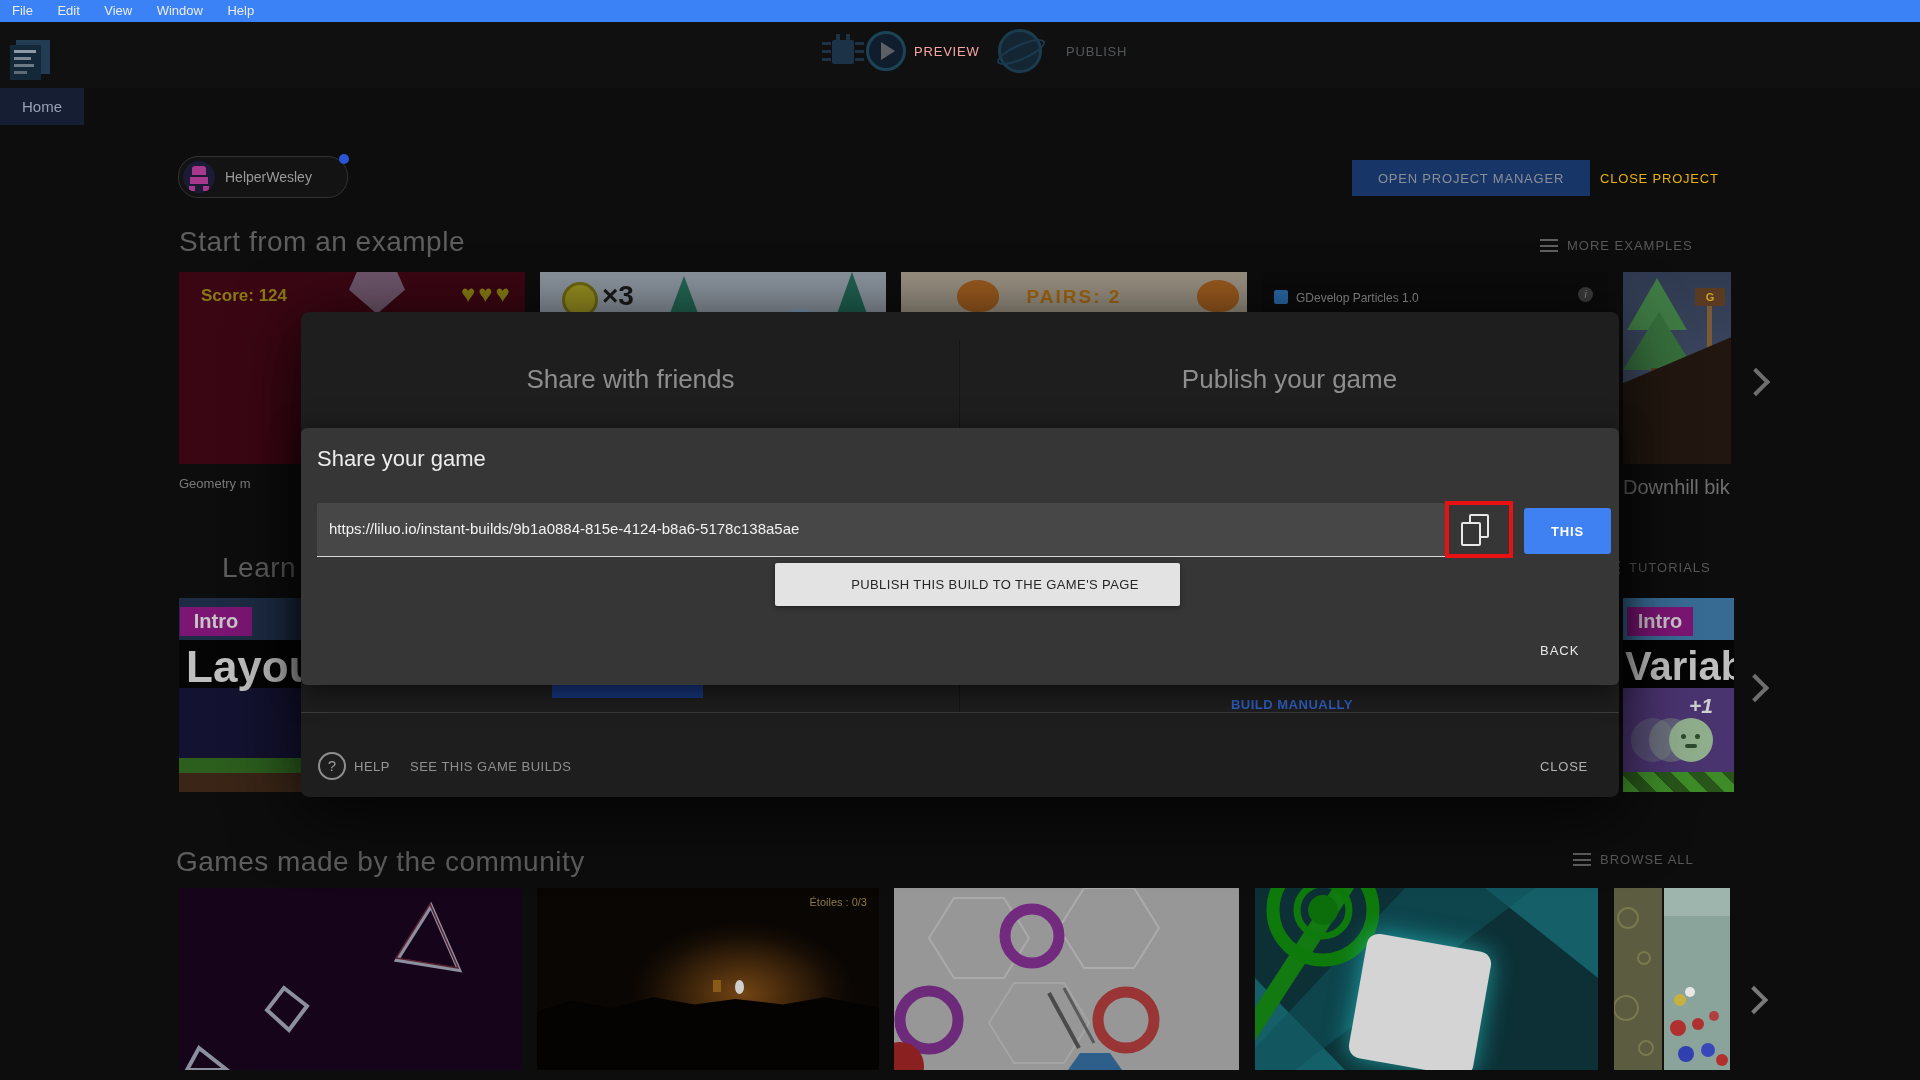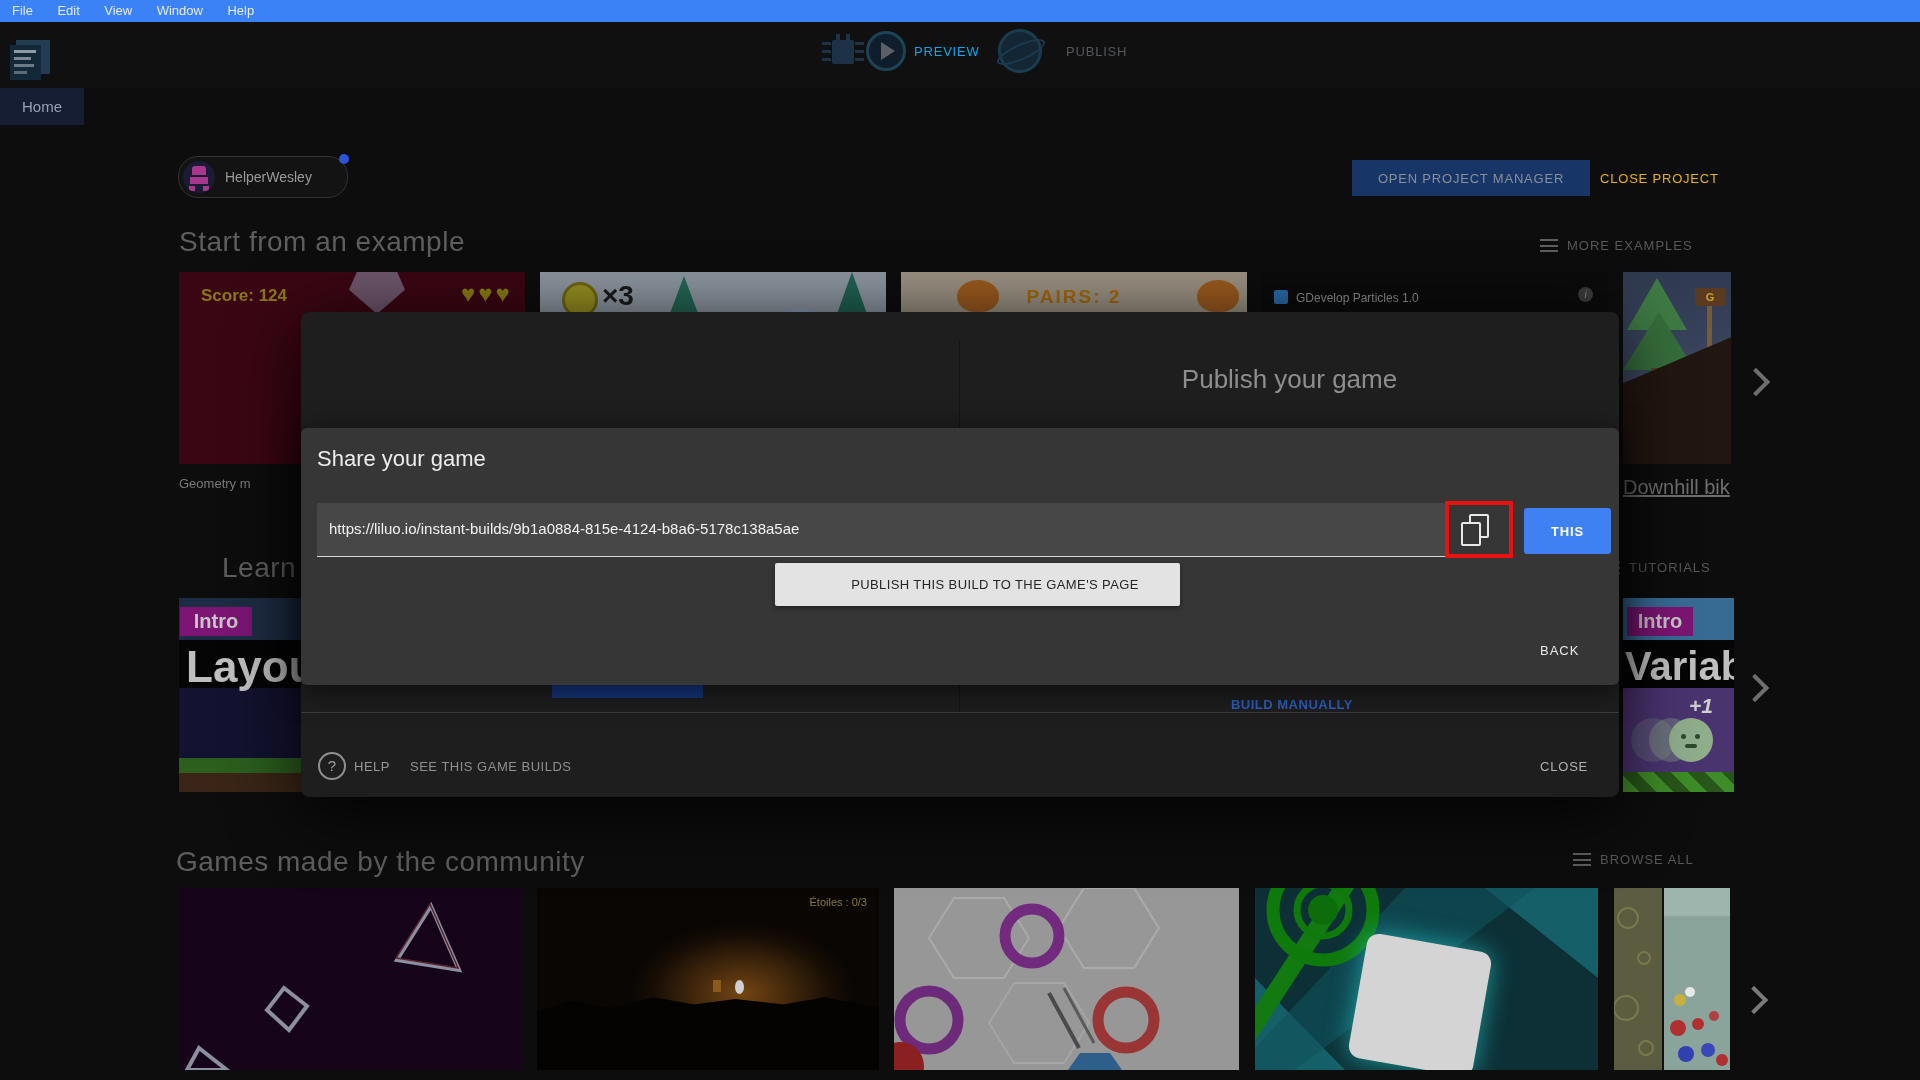--- a/index.html
+++ b/index.html
@@ -44,21 +44,21 @@
   <div class="abs" style="left:14px;top:0;width:4px;height:7px;background:#1c3247;"></div>
   <div class="abs" style="left:24px;top:0;width:4px;height:7px;background:#1c3247;"></div>
   <div class="abs" style="left:0;top:8px;width:9px;height:3px;background:#1c3247;box-shadow:0 8px 0 #1c3247,0 16px 0 #1c3247;"></div>
   <div class="abs" style="left:33px;top:8px;width:9px;height:3px;background:#1c3247;box-shadow:0 8px 0 #1c3247,0 16px 0 #1c3247;"></div>
 </div>
 
 <div class="abs" style="left:866px;top:31px;width:130px;height:40px;display:flex;align-items:center;gap:8px;">
   <span style="display:inline-block;width:34px;height:34px;border-radius:50%;background:#101d2c;border:3px solid #1c4356;position:relative;">
     <span style="position:absolute;left:12px;top:8px;width:0;height:0;border-left:14px solid #5c6066;border-top:9px solid transparent;border-bottom:9px solid transparent;"></span>
   </span>
-  <span class="btn-text" style="color:#0ea5e9;">PREVIEW</span>
+  <span class="btn-text" style="color:#fca5a5;">PREVIEW</span>
 </div>
 
 <div class="abs" style="left:998px;top:29px;width:140px;height:44px;display:flex;align-items:center;gap:24px;">
   <span style="display:inline-block;width:38px;height:38px;border-radius:50%;background:#142633;border:3px solid #1b3c4e;position:relative;">
     <span style="position:absolute;left:-6px;top:12px;width:48px;height:12px;border:2px solid #1b3a50;border-radius:50%;transform:rotate(-24deg);"></span>
   </span>
   <span class="btn-text" style="color:#54575b;">PUBLISH</span>
 </div>
 
 <div class="abs" style="left:0;top:88px;width:84px;height:37px;background:#151e33;display:flex;align-items:center;justify-content:center;">
@@ -126,21 +126,21 @@
   <span class="tri" style="left:4px;top:6px;border-left:30px solid transparent;border-right:30px solid transparent;border-bottom:52px solid #3f7a44;"></span>
   <span class="tri" style="left:0px;top:40px;border-left:36px solid transparent;border-right:36px solid transparent;border-bottom:58px solid #366e3c;"></span>
   <span style="position:absolute;left:28px;top:96px;width:12px;height:26px;background:#55402a;"></span>
   <span style="position:absolute;left:84px;top:20px;width:5px;height:56px;background:#7a5a35;"></span>
   <span style="position:absolute;left:72px;top:16px;width:30px;height:18px;background:#5a3a20;color:#caa52a;font-size:11px;font-weight:bold;text-align:center;line-height:18px;"><span>G</span></span>
   <span style="position:absolute;left:0;top:0;width:100%;height:100%;background:#221710;clip-path:polygon(0 58%,100% 34%,100% 100%,0 100%);"></span>
 </div>
 <div class="chev" style="left:1746px;top:372px;"></div>
 
 <span class="abs" style="left:179px;top:476px;font-size:13px;color:#7a7a7a;">Geometry m</span>
-<span class="abs" style="left:1623px;top:476px;font-size:20px;color:#6f6f6f;text-decoration:underline;">Downhill bik</span>
+<span class="abs" style="left:1623px;top:476px;font-size:20px;color:#6f6f6f;">Downhill bik</span>
 
 <div class="sec-title" style="left:182px;top:552px;margin-left:40px;">Learn ga</div>
 <div class="sec-action" style="left:1602px;top:560px;">
   <span class="li-bars">
       <i></i>
       <i></i>
       <i></i>
     </span>
   <span>TUTORIALS</span>
 </div>
@@ -241,20 +241,21 @@
       <circle cx="84" cy="136" r="6" fill="#b03030"></circle>
     <circle cx="100" cy="128" r="5" fill="#b04040"></circle>
     <circle cx="72" cy="166" r="8" fill="#3040b0"></circle>
       <circle cx="94" cy="162" r="7" fill="#3848b8"></circle>
     <circle cx="108" cy="172" r="6" fill="#b03030"></circle>
   </svg>
 </div>
 <div class="chev" style="left:1744px;top:990px;border-color:#7a7a7a;"></div>
 
 <div class="abs" style="left:301px;top:312px;width:1318px;height:485px;background:#1e1e1e;border-radius:8px;box-shadow:0 14px 70px rgba(0,0,0,.85);">
+  <div class="dlg-tab" style="left:0;"><span>Share with friends</span></div>
   <div class="dlg-tab" style="left:659px;"><span>Publish your game</span></div>
   <div style="position:absolute;left:658px;top:28px;width:1px;height:372px;background:#141414;"></div>
 
   <div style="position:absolute;left:251px;top:373px;width:151px;height:13px;background:#16357d;"></div>
 
   <div style="position:absolute;left:851px;top:383px;width:280px;text-align:center;">
     <span style="font-size:13px;font-weight:bold;letter-spacing:.5px;color:#2e5ec2;">BUILD MANUALLY</span>
   </div>
 
   <div style="position:absolute;left:0;top:400px;width:100%;height:1px;background:#3c3c3c;"></div>

